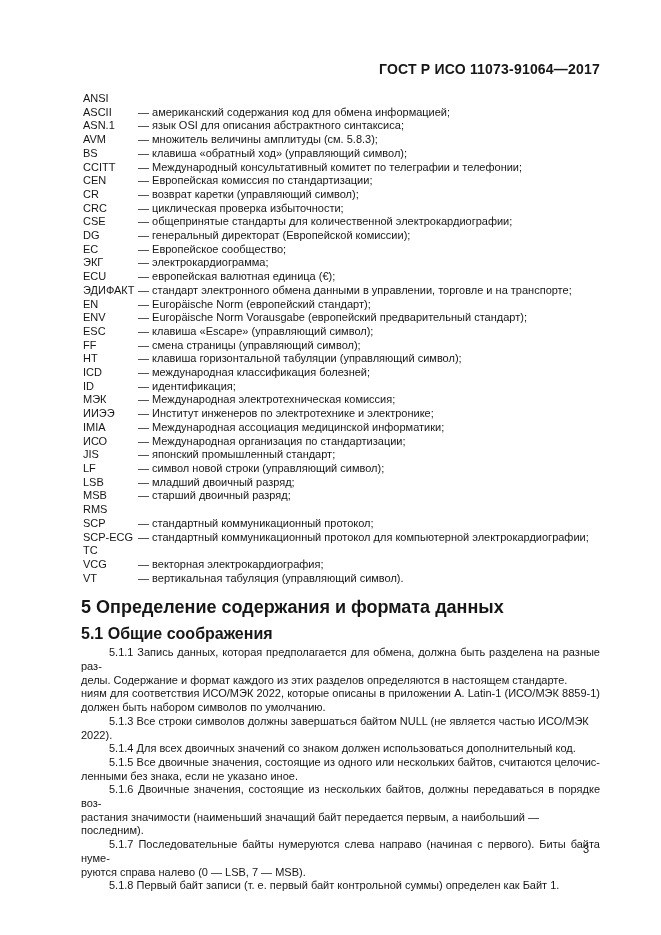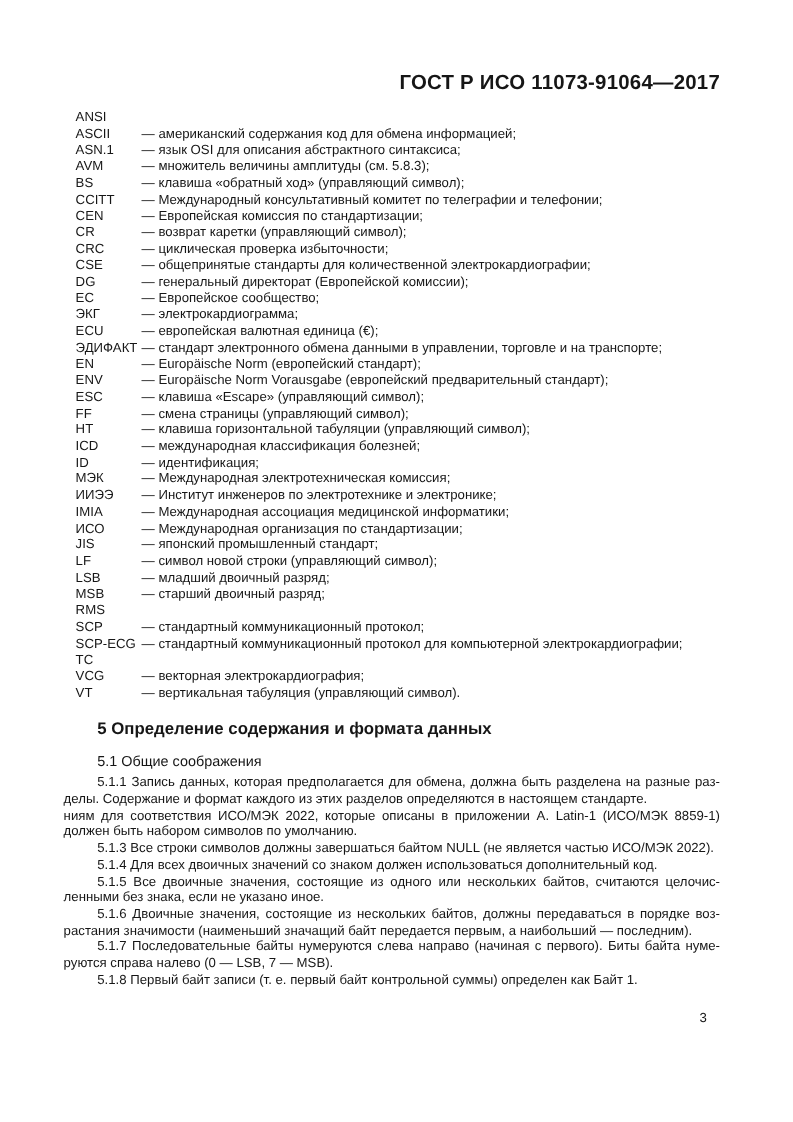--- a/index.html
+++ b/index.html
@@ -10,47 +10,47 @@
     background: #ffffff;
     color: #161616;
     font-family: "Liberation Sans", sans-serif;
     box-sizing: border-box;
     padding: 62px 61px 0 53px;
     overflow: hidden;
   }
   .doc-header {
     text-align: right;
     font-weight: bold;
-    font-size: 17px;
+    font-size: 14px;
     line-height: 14px;
     letter-spacing: 0.2px;
   }
   .abbr-list {
     margin: 16px 0 0 10px;
     font-size: 11px;
   }
   .abbr-row { display: flex; line-height: 13.7px; }
-  .abbr-term { flex: 0 0 55px; width: 55px; }
+  .abbr-term { flex: 0 0 55px; width: 55px; margin-left: 20px; }
   .abbr-desc { flex: 1; }
   .sec-heading {
     margin: 14px 0 0 0;
     padding-left: 28px;
-    font-size: 14px;
+    font-size: 18px;
     font-weight: bold;
     line-height: 17px;
   }
   .sub-heading {
     margin: 11px 0 0 0;
     padding-left: 28px;
-    font-size: 12px;
-    font-weight: normal;
+    font-size: 16px;
+    font-weight: bold;
     line-height: 14px;
   }
   .paras { margin-top: 5px; font-size: 11px; }
-  .pline { line-height: 13.7px; }
+  .pline { line-height: 13.7px; margin-left: 28px; }
   .pline.first { text-indent: 28px; }
   .pline.jl { text-align: justify; text-align-last: justify; }
   .page-number {
     position: absolute;
     left: 583px;
     top: 843px;
     font-size: 11px;
     line-height: 13px;
   }
 </style>

